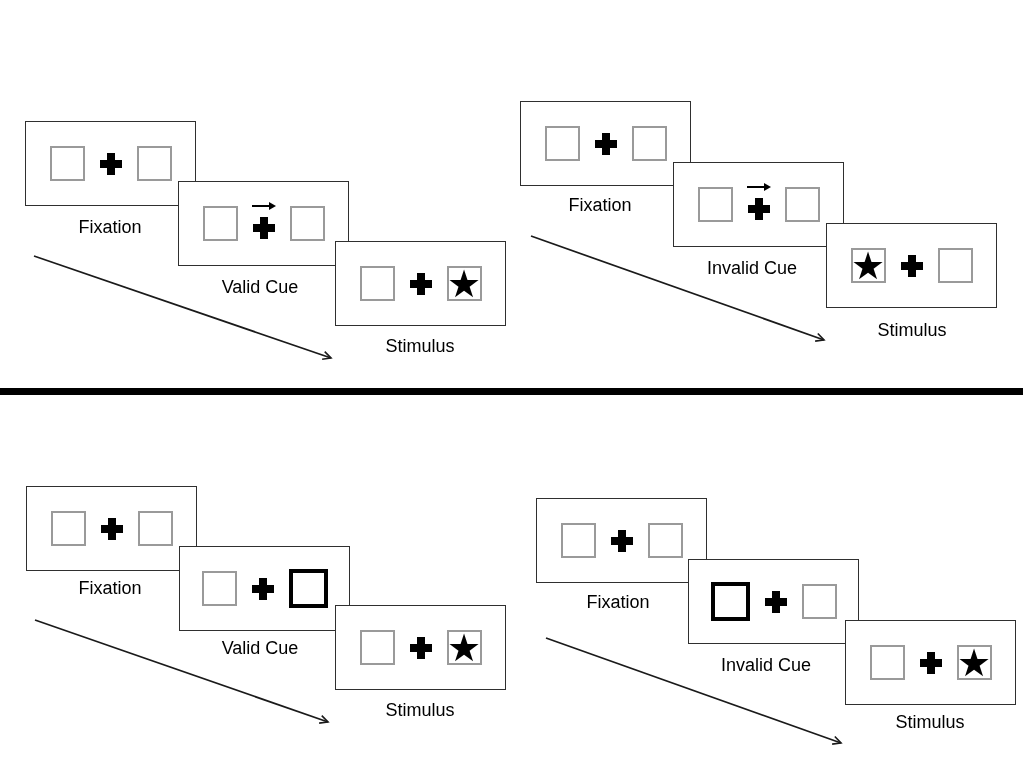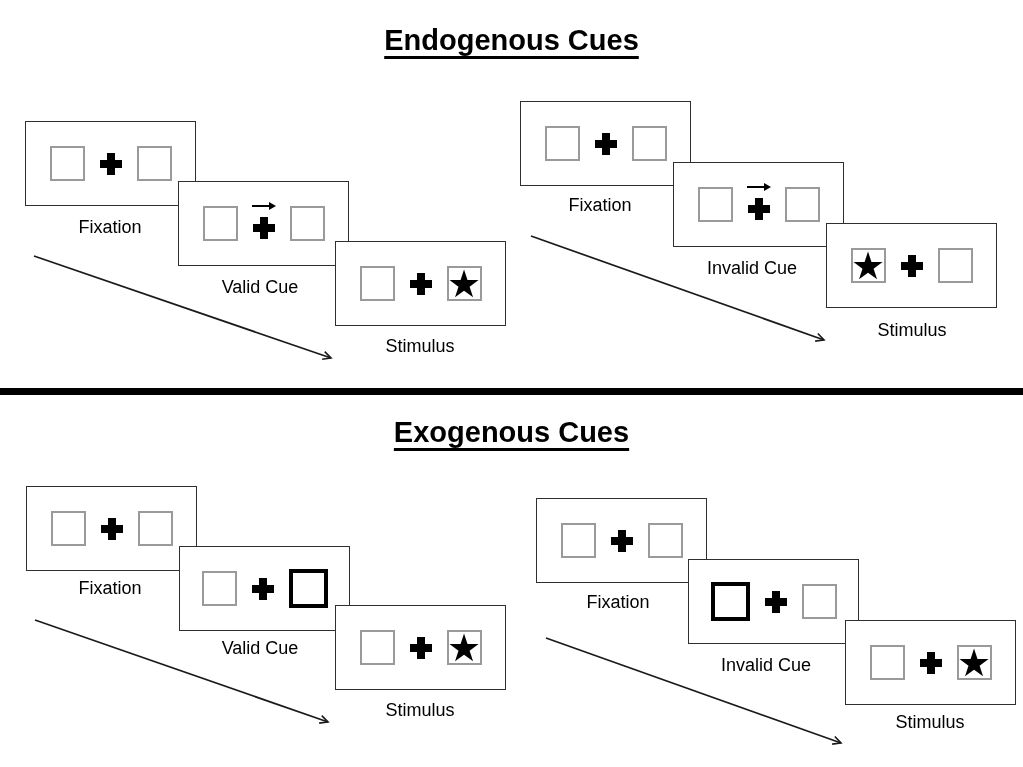--- a/index.html
+++ b/index.html
@@ -53,23 +53,21 @@
       <marker id="ah" markerWidth="12" markerHeight="12" refX="9" refY="5" orient="auto" markerUnits="userSpaceOnUse">
         <path d="M1,1 L9,5 L1,9" fill="none" stroke="#1a1a1a" stroke-width="1.6"></path>
       </marker>
     </defs>
     <line x1="34" y1="256" x2="331" y2="358" stroke="#1a1a1a" stroke-width="1.7" marker-end="url(#ah)"></line>
     <line x1="531" y1="236" x2="824" y2="340" stroke="#1a1a1a" stroke-width="1.7" marker-end="url(#ah)"></line>
     <line x1="35" y1="620" x2="328" y2="722" stroke="#1a1a1a" stroke-width="1.7" marker-end="url(#ah)"></line>
     <line x1="546" y1="638" x2="841" y2="743" stroke="#1a1a1a" stroke-width="1.7" marker-end="url(#ah)"></line>
   </svg>
 
-  <div class="section-title" style="top:24px;">Endogenous Cues</div>
   <div class="divider"></div>
-  <div class="section-title" style="top:416px;">Exogenous Cues</div>
 
   <div class="panel z1" style="left:25px;top:121px;">
     <span class="box box--plain"></span>
     <span class="center center--plus">
 
       <span class="plus"></span>
     </span>
     <span class="box box--plain"></span>
   </div>
   <div class="panel z2" style="left:178px;top:181px;">

